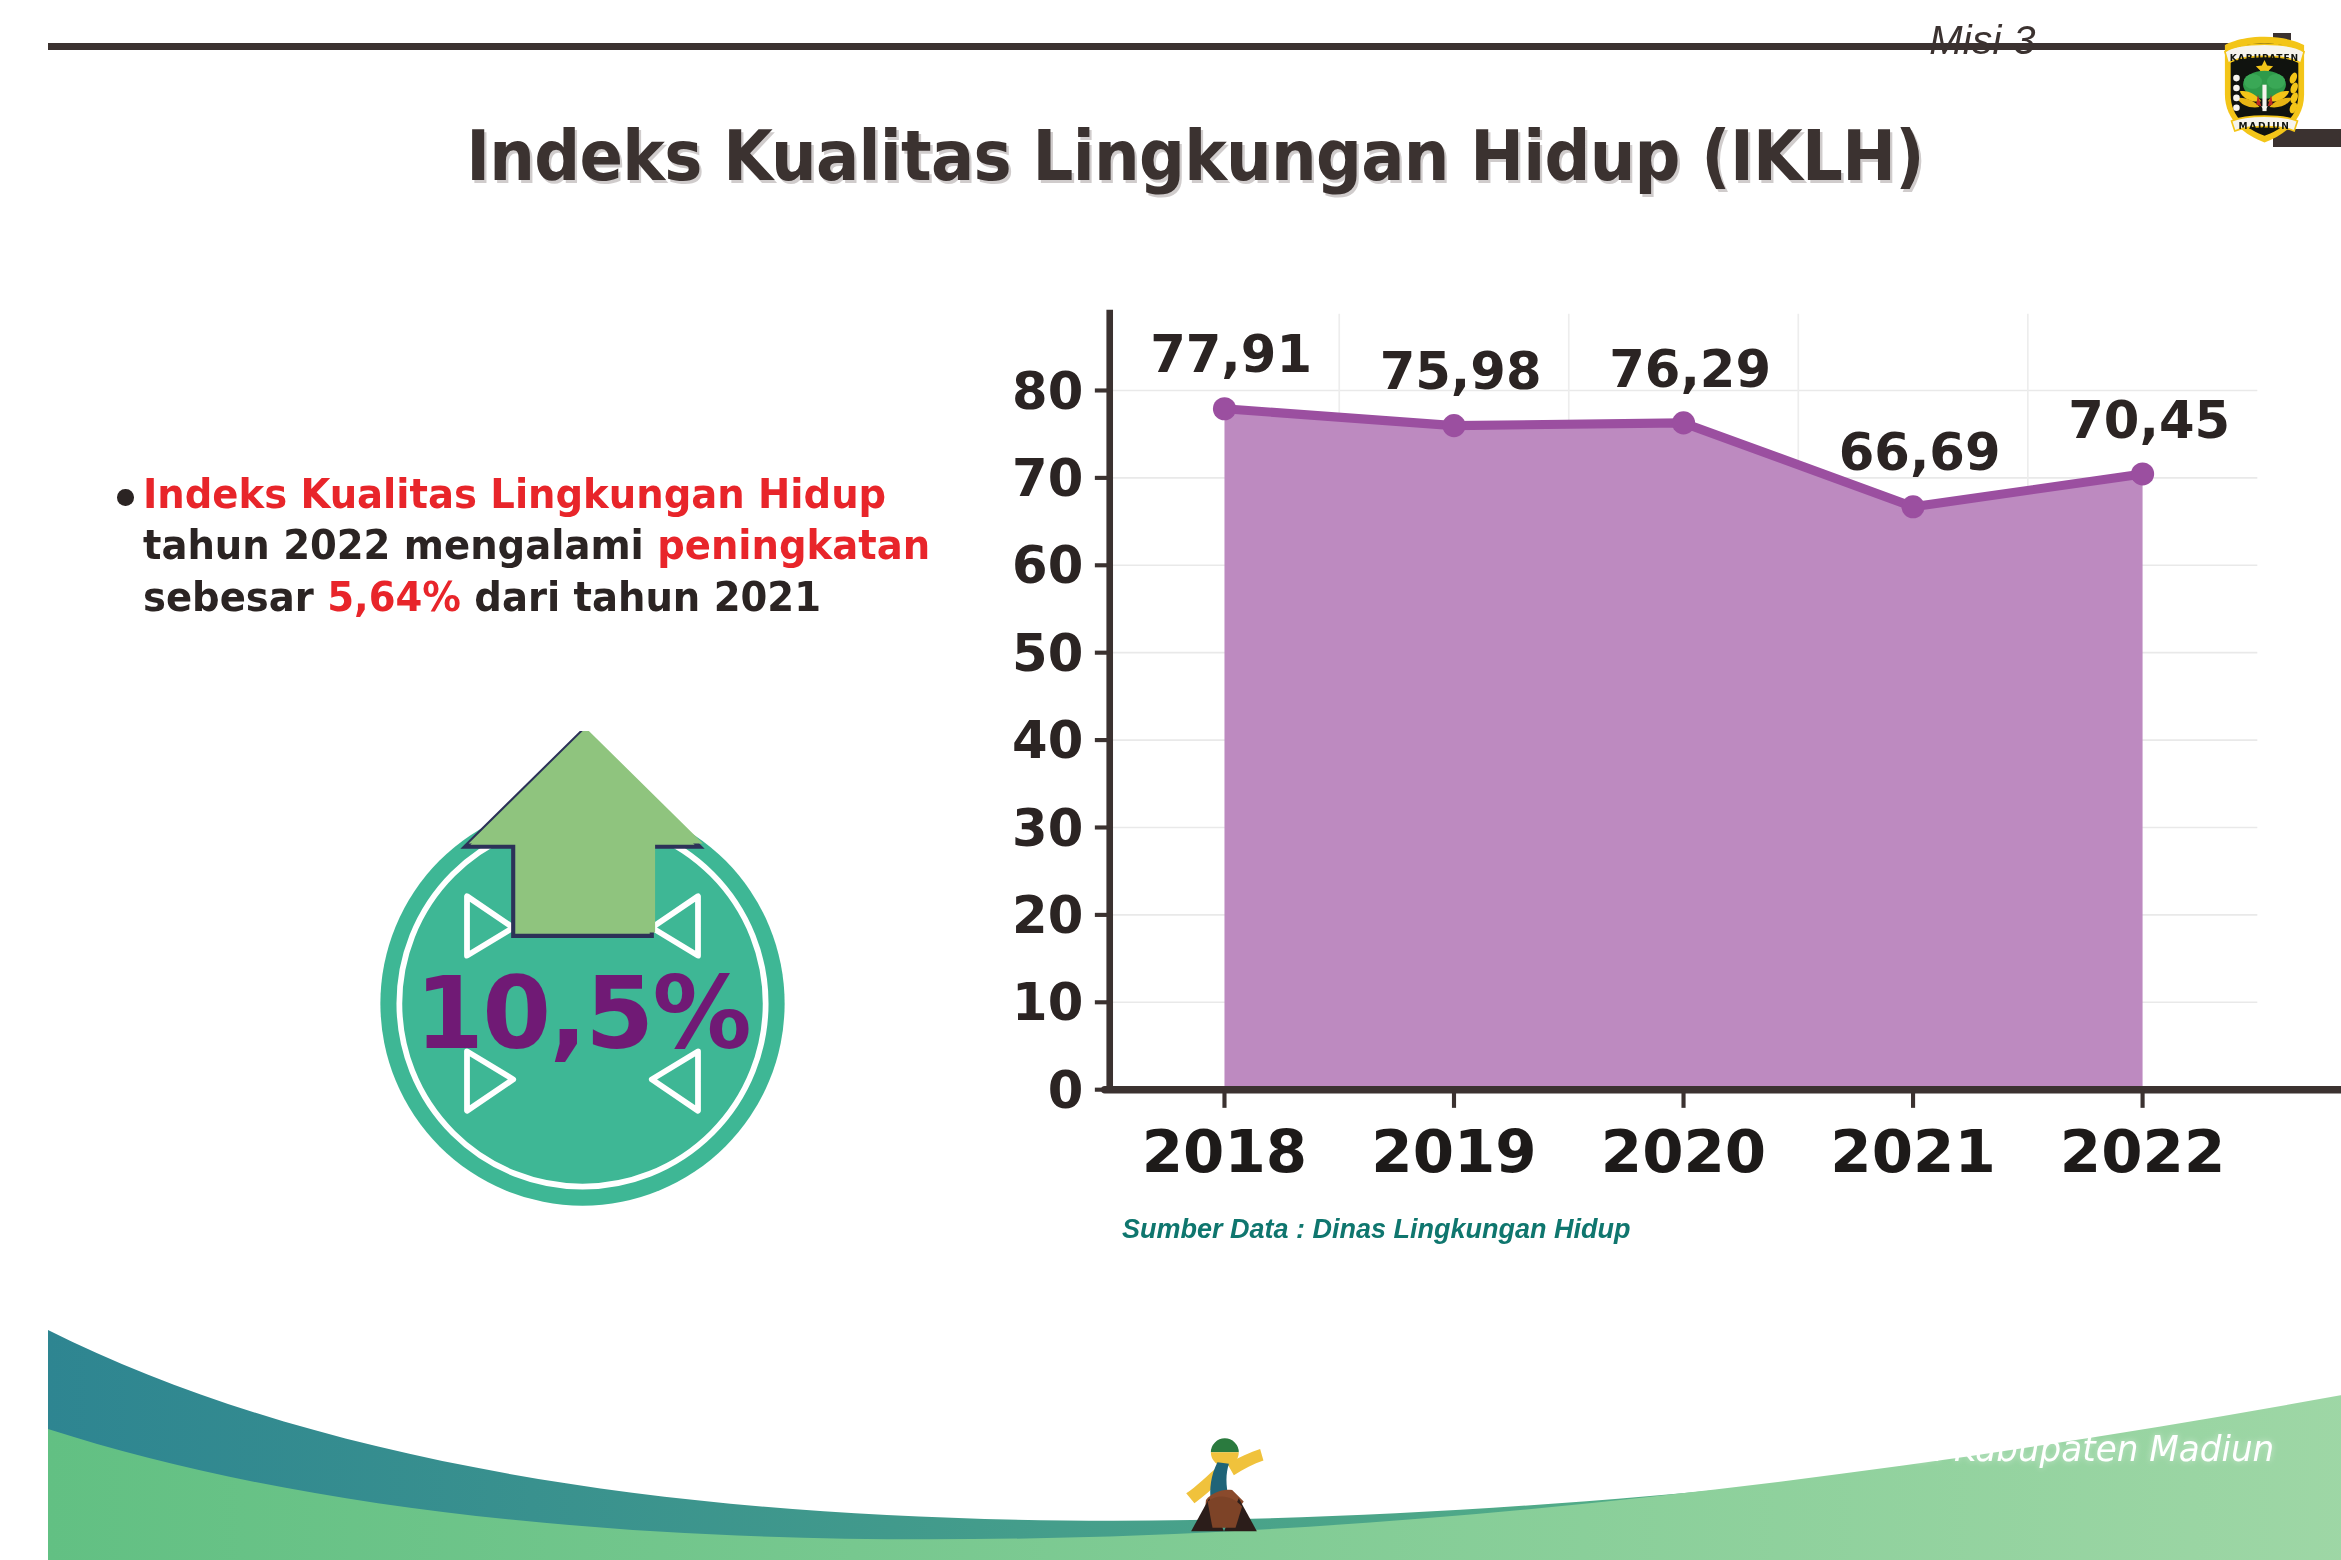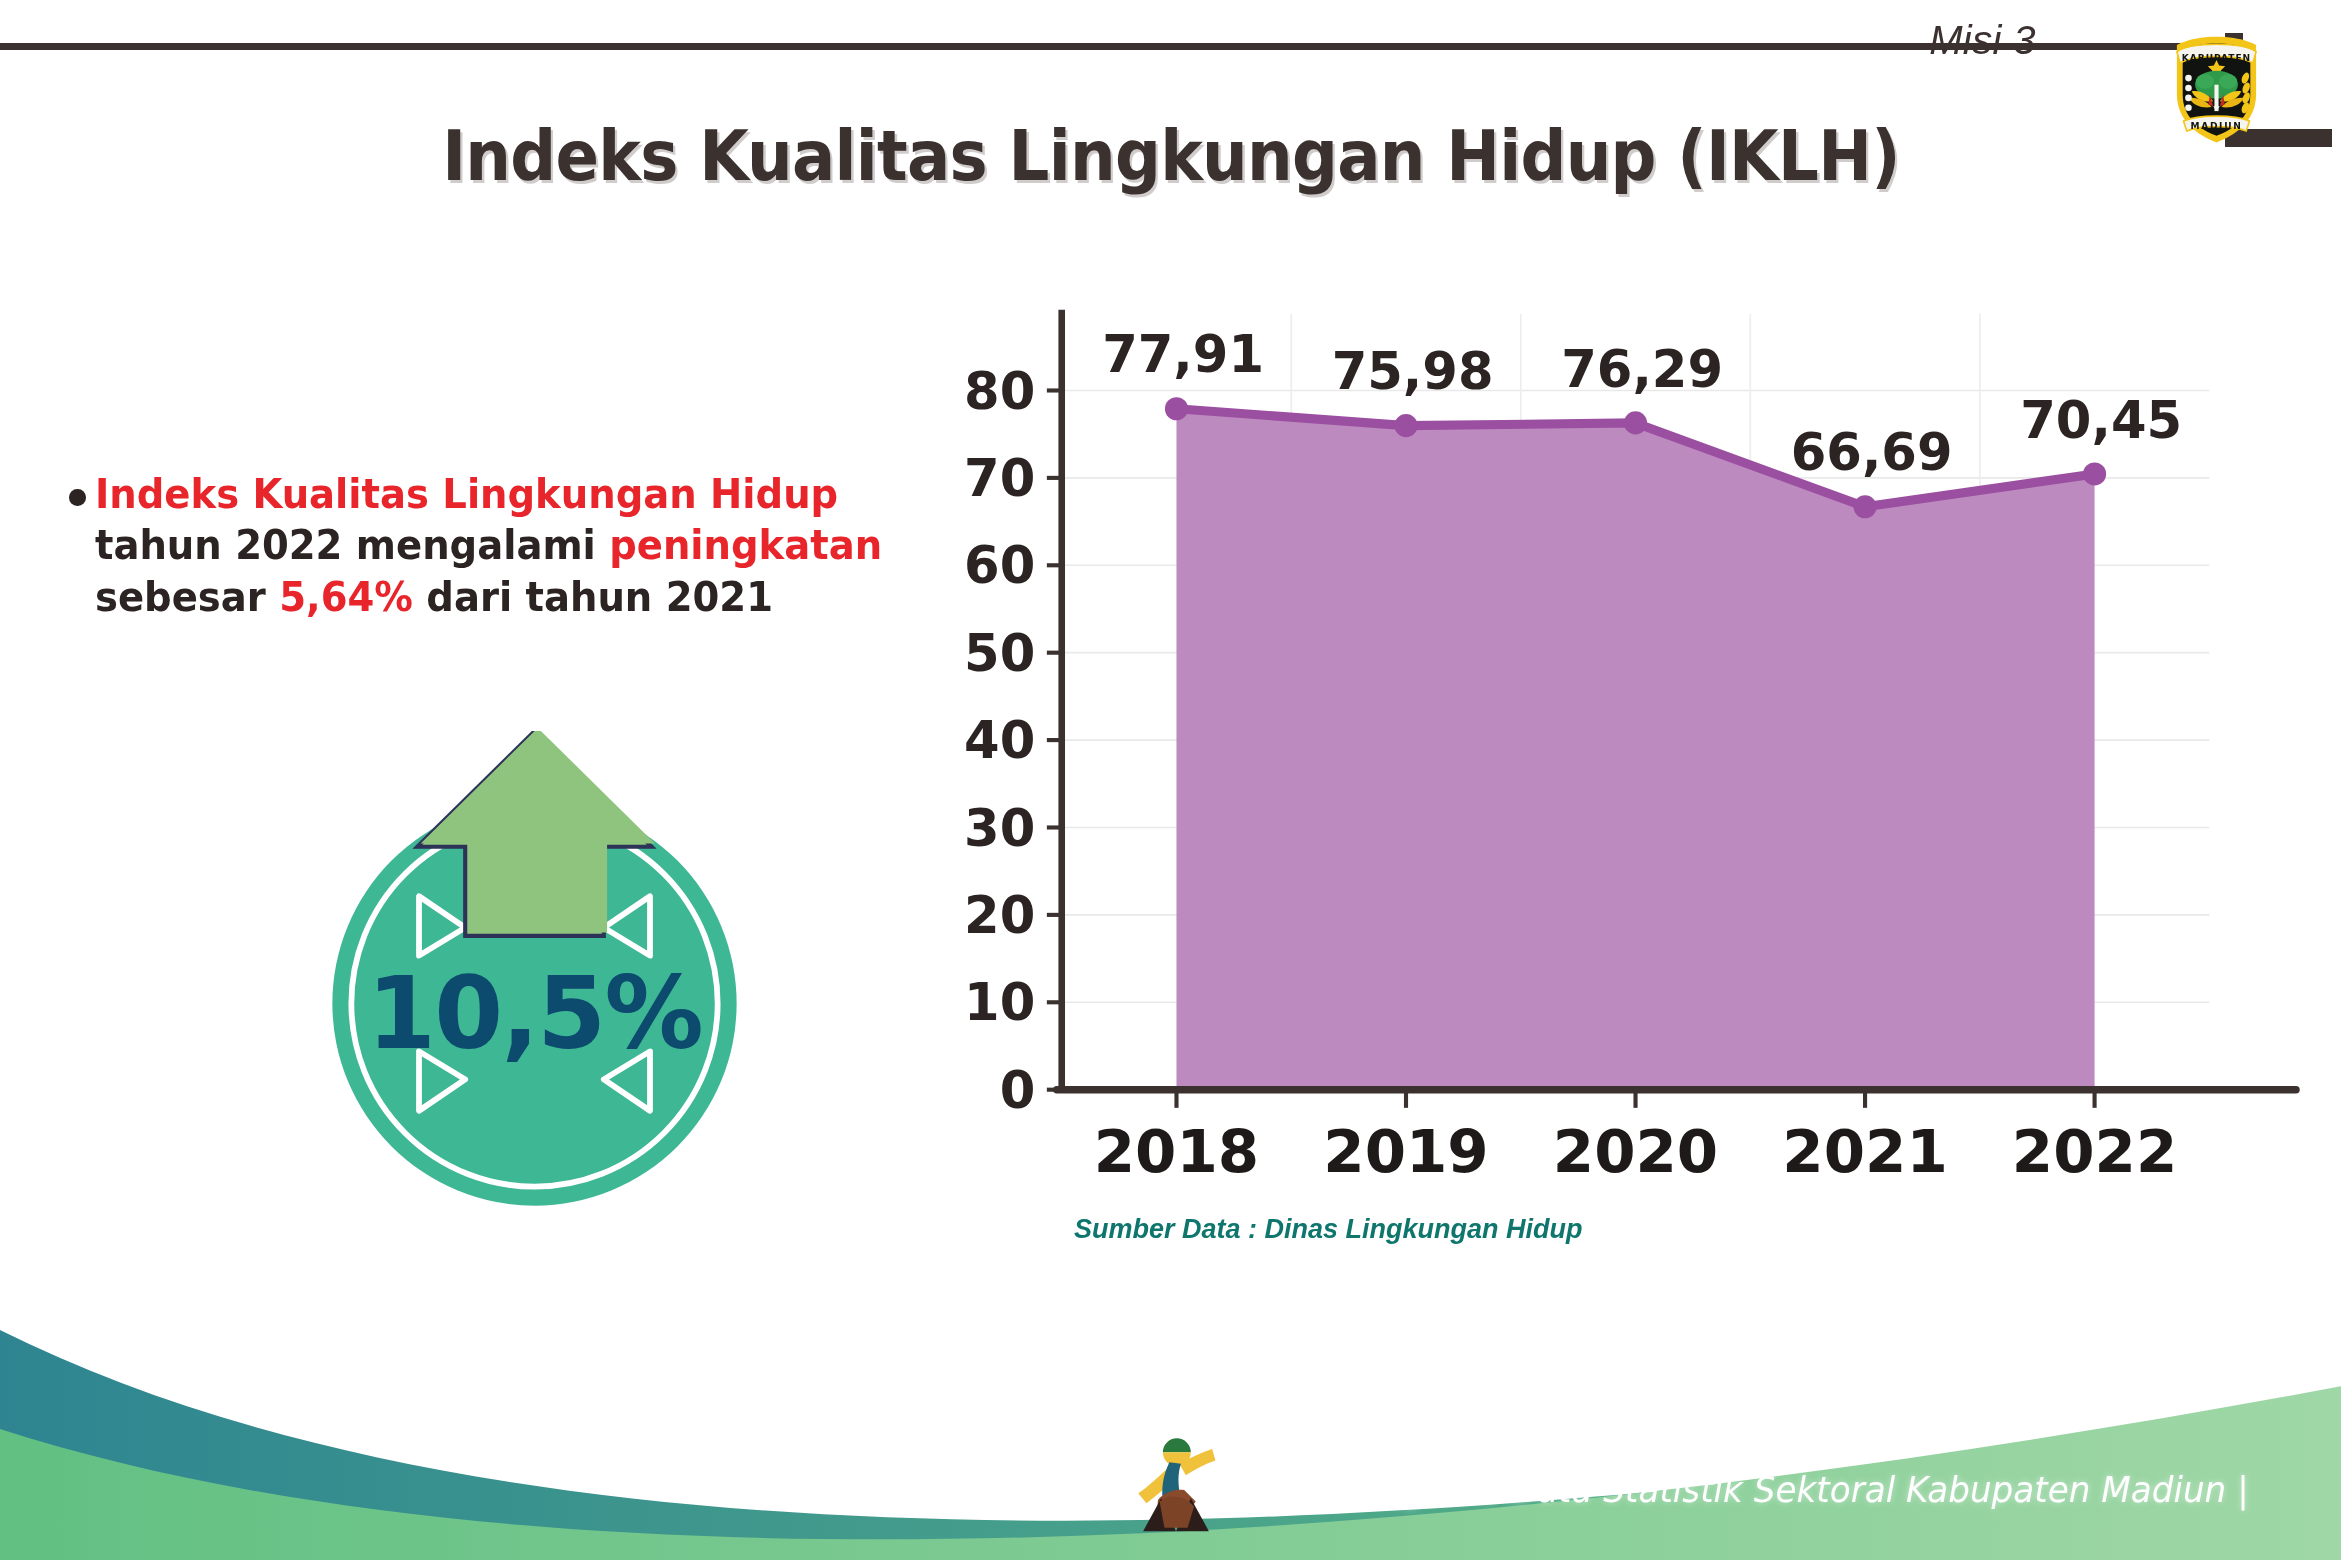--- a/index.html
+++ b/index.html
@@ -1,20 +1,20 @@
 <!DOCTYPE html>
 <html style="font-size:13.2px"><head>
 <meta charset="utf-8">
 <style>
   * { margin:0; padding:0; box-sizing:border-box; }
   html,body { width:2342px; height:1561px; background:#ffffff; overflow:hidden; }
   body { font-family:"Liberation Sans", sans-serif; position:relative; }
 
   
-  #root { position:absolute; inset:0; background:#fff; overflow:hidden; }
+  #root { position:absolute; inset:0; background:#fff; overflow:hidden;margin-left:48px; }
 
   
   .hdr-rule{
     position:absolute; left:0; top:43px; width:2226px; height:7.4px;
     background:#3b3230;
   }
   .hdr-corner{
     position:absolute; left:2225px; top:33px; width:18px; height:114px;
     background:#3b3230;
   }
@@ -55,21 +55,21 @@
     transform:scaleX(.94); transform-origin:left center;
   }
   .red{ color:#e8252a; }
 
   
   .badge-wrap{ position:absolute; left:320px; top:731px; width:429px; height:479px; }
   .badge-wrap svg{ width:100%; height:100%; display:block; }
   .badge-pct{
     position:absolute; left:0; right:0; top:225px; text-align:center;
     font-family:"DejaVu Sans", sans-serif; font-weight:bold;
-    font-size:99px; color:#0c4a6e; letter-spacing:-1.7px;
+    font-size:99px; color:#701a75; letter-spacing:-1.7px;
   }
 
   
   .chart{ position:absolute; left:942px; top:289px; width:1321px; height:908px; }
   .chart svg{ width:100%; height:100%; display:block; overflow:visible; }
   .src{
     position:absolute; left:1074px; top:1214px;
     font-family:"Liberation Sans", sans-serif;
     font-weight:bold; font-style:italic; font-size:27px; color:#0f766e;
   }

